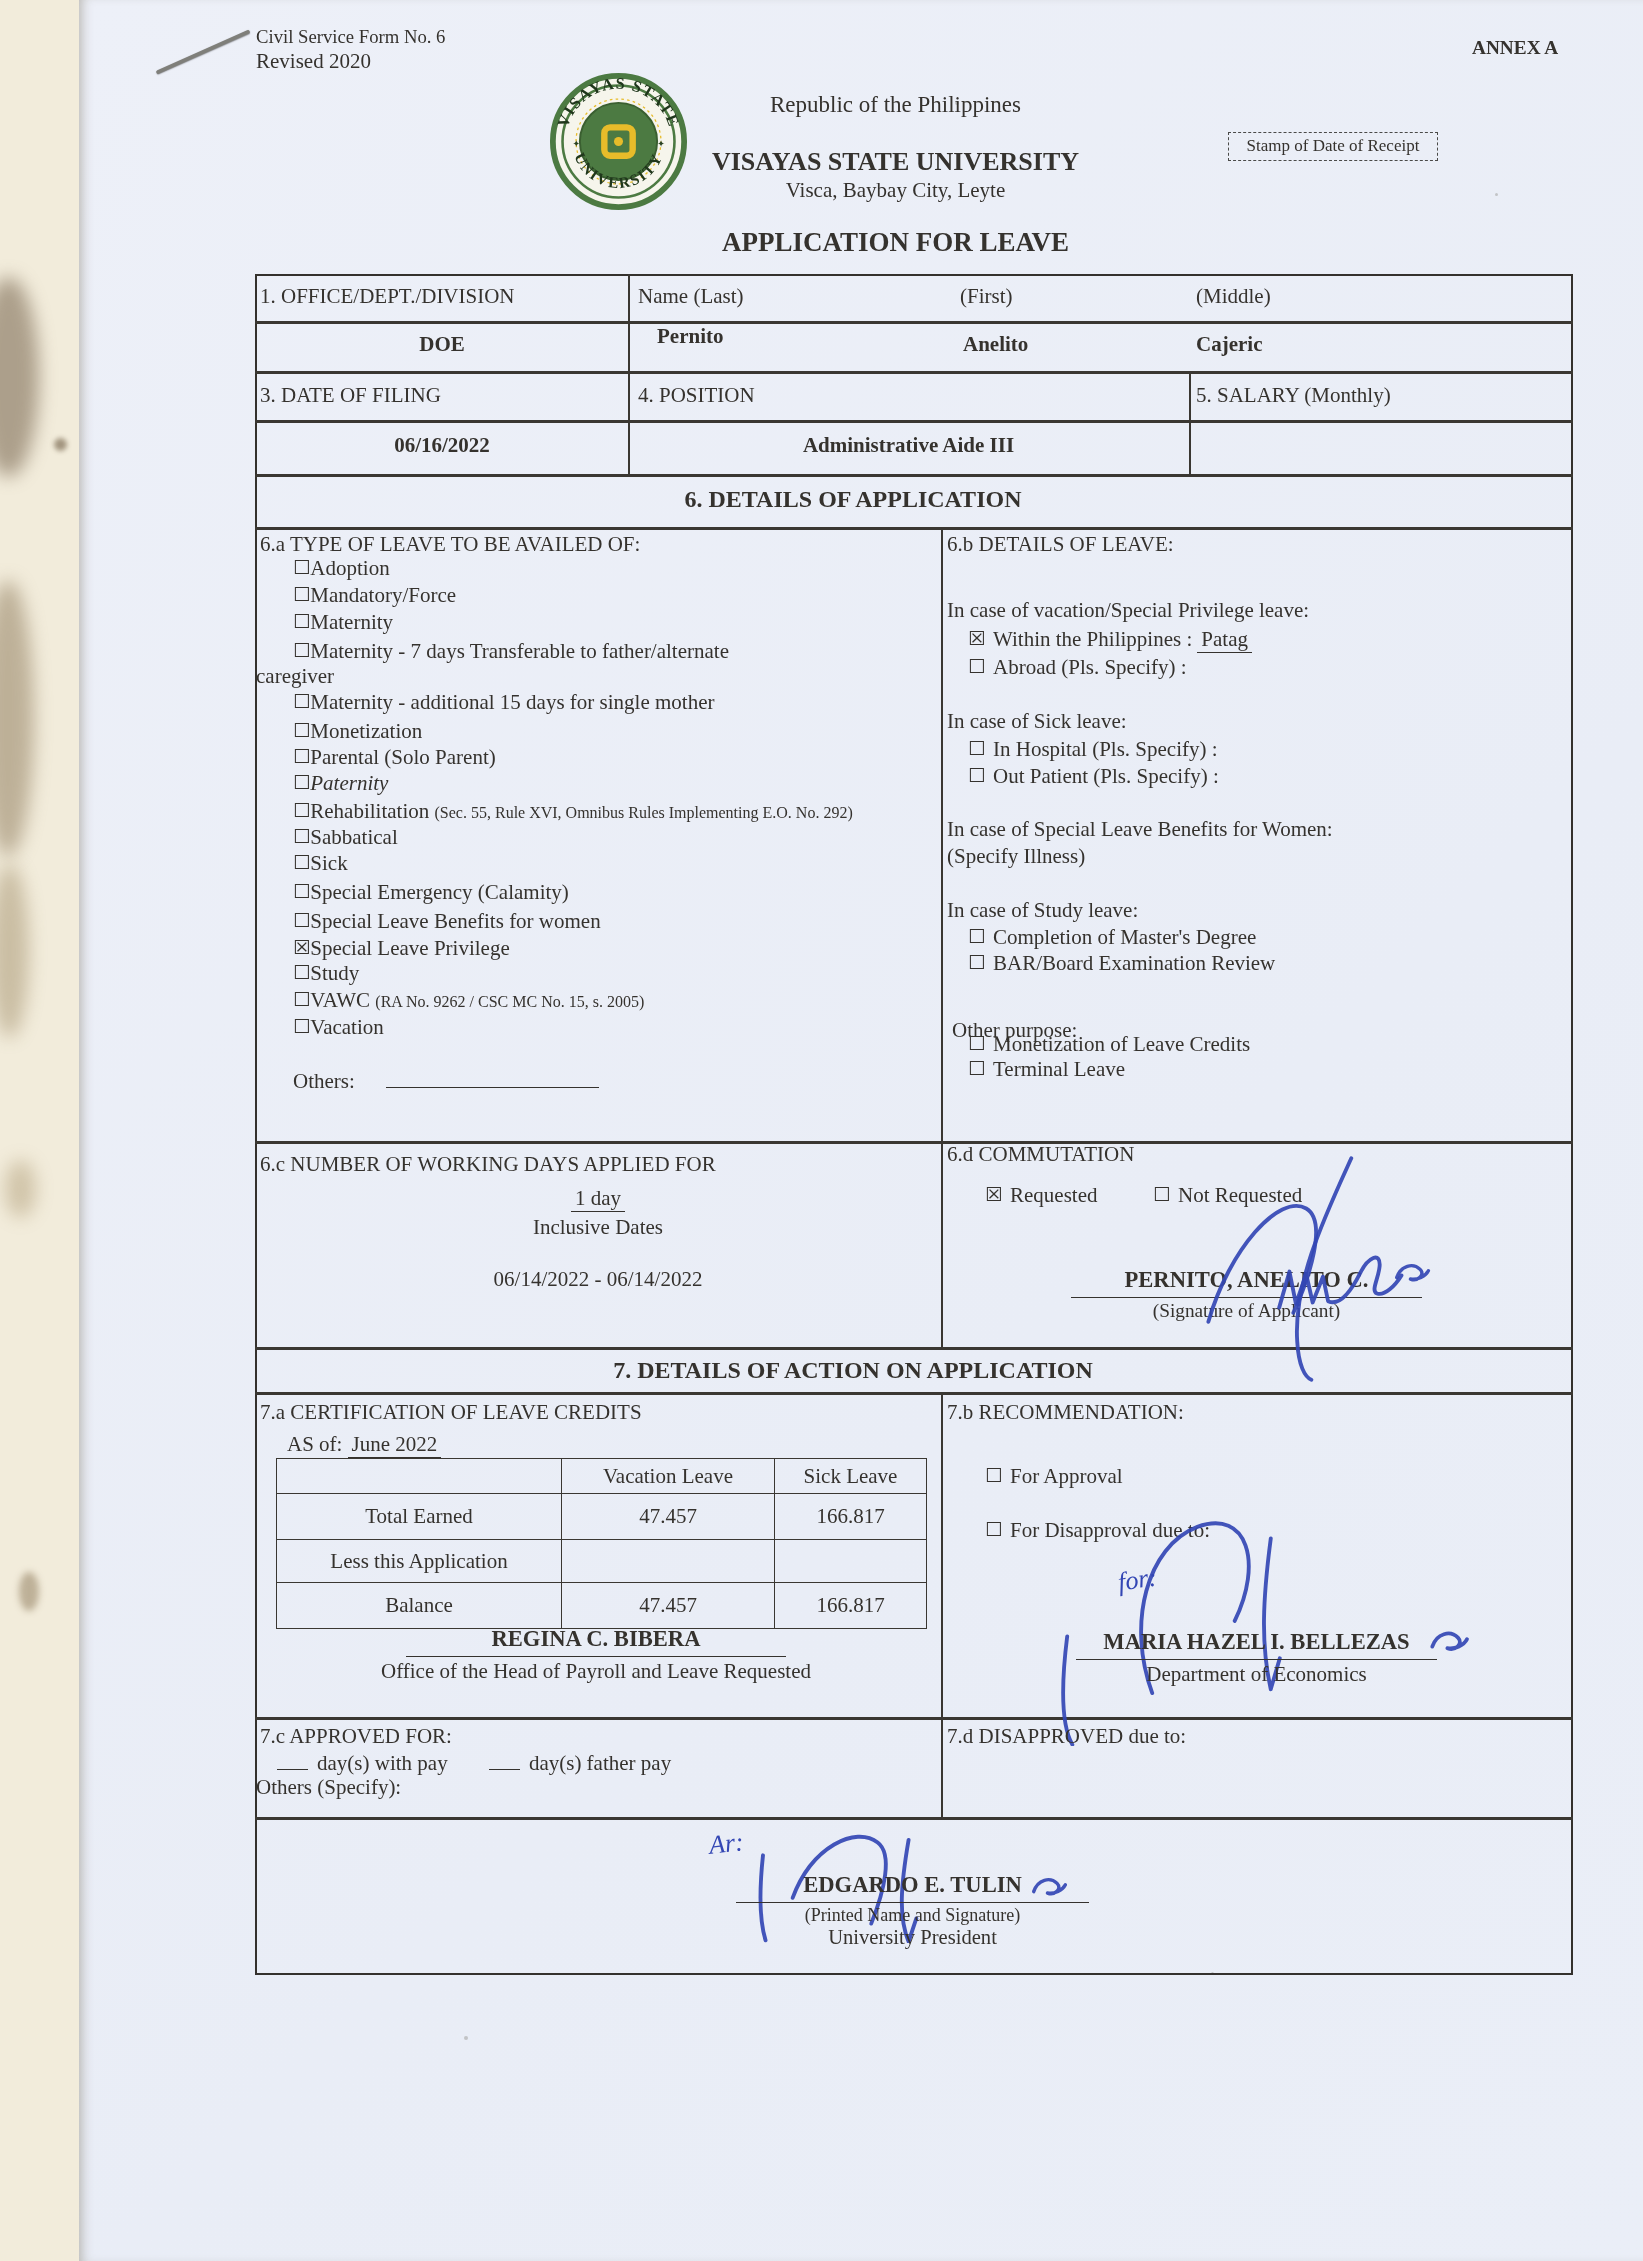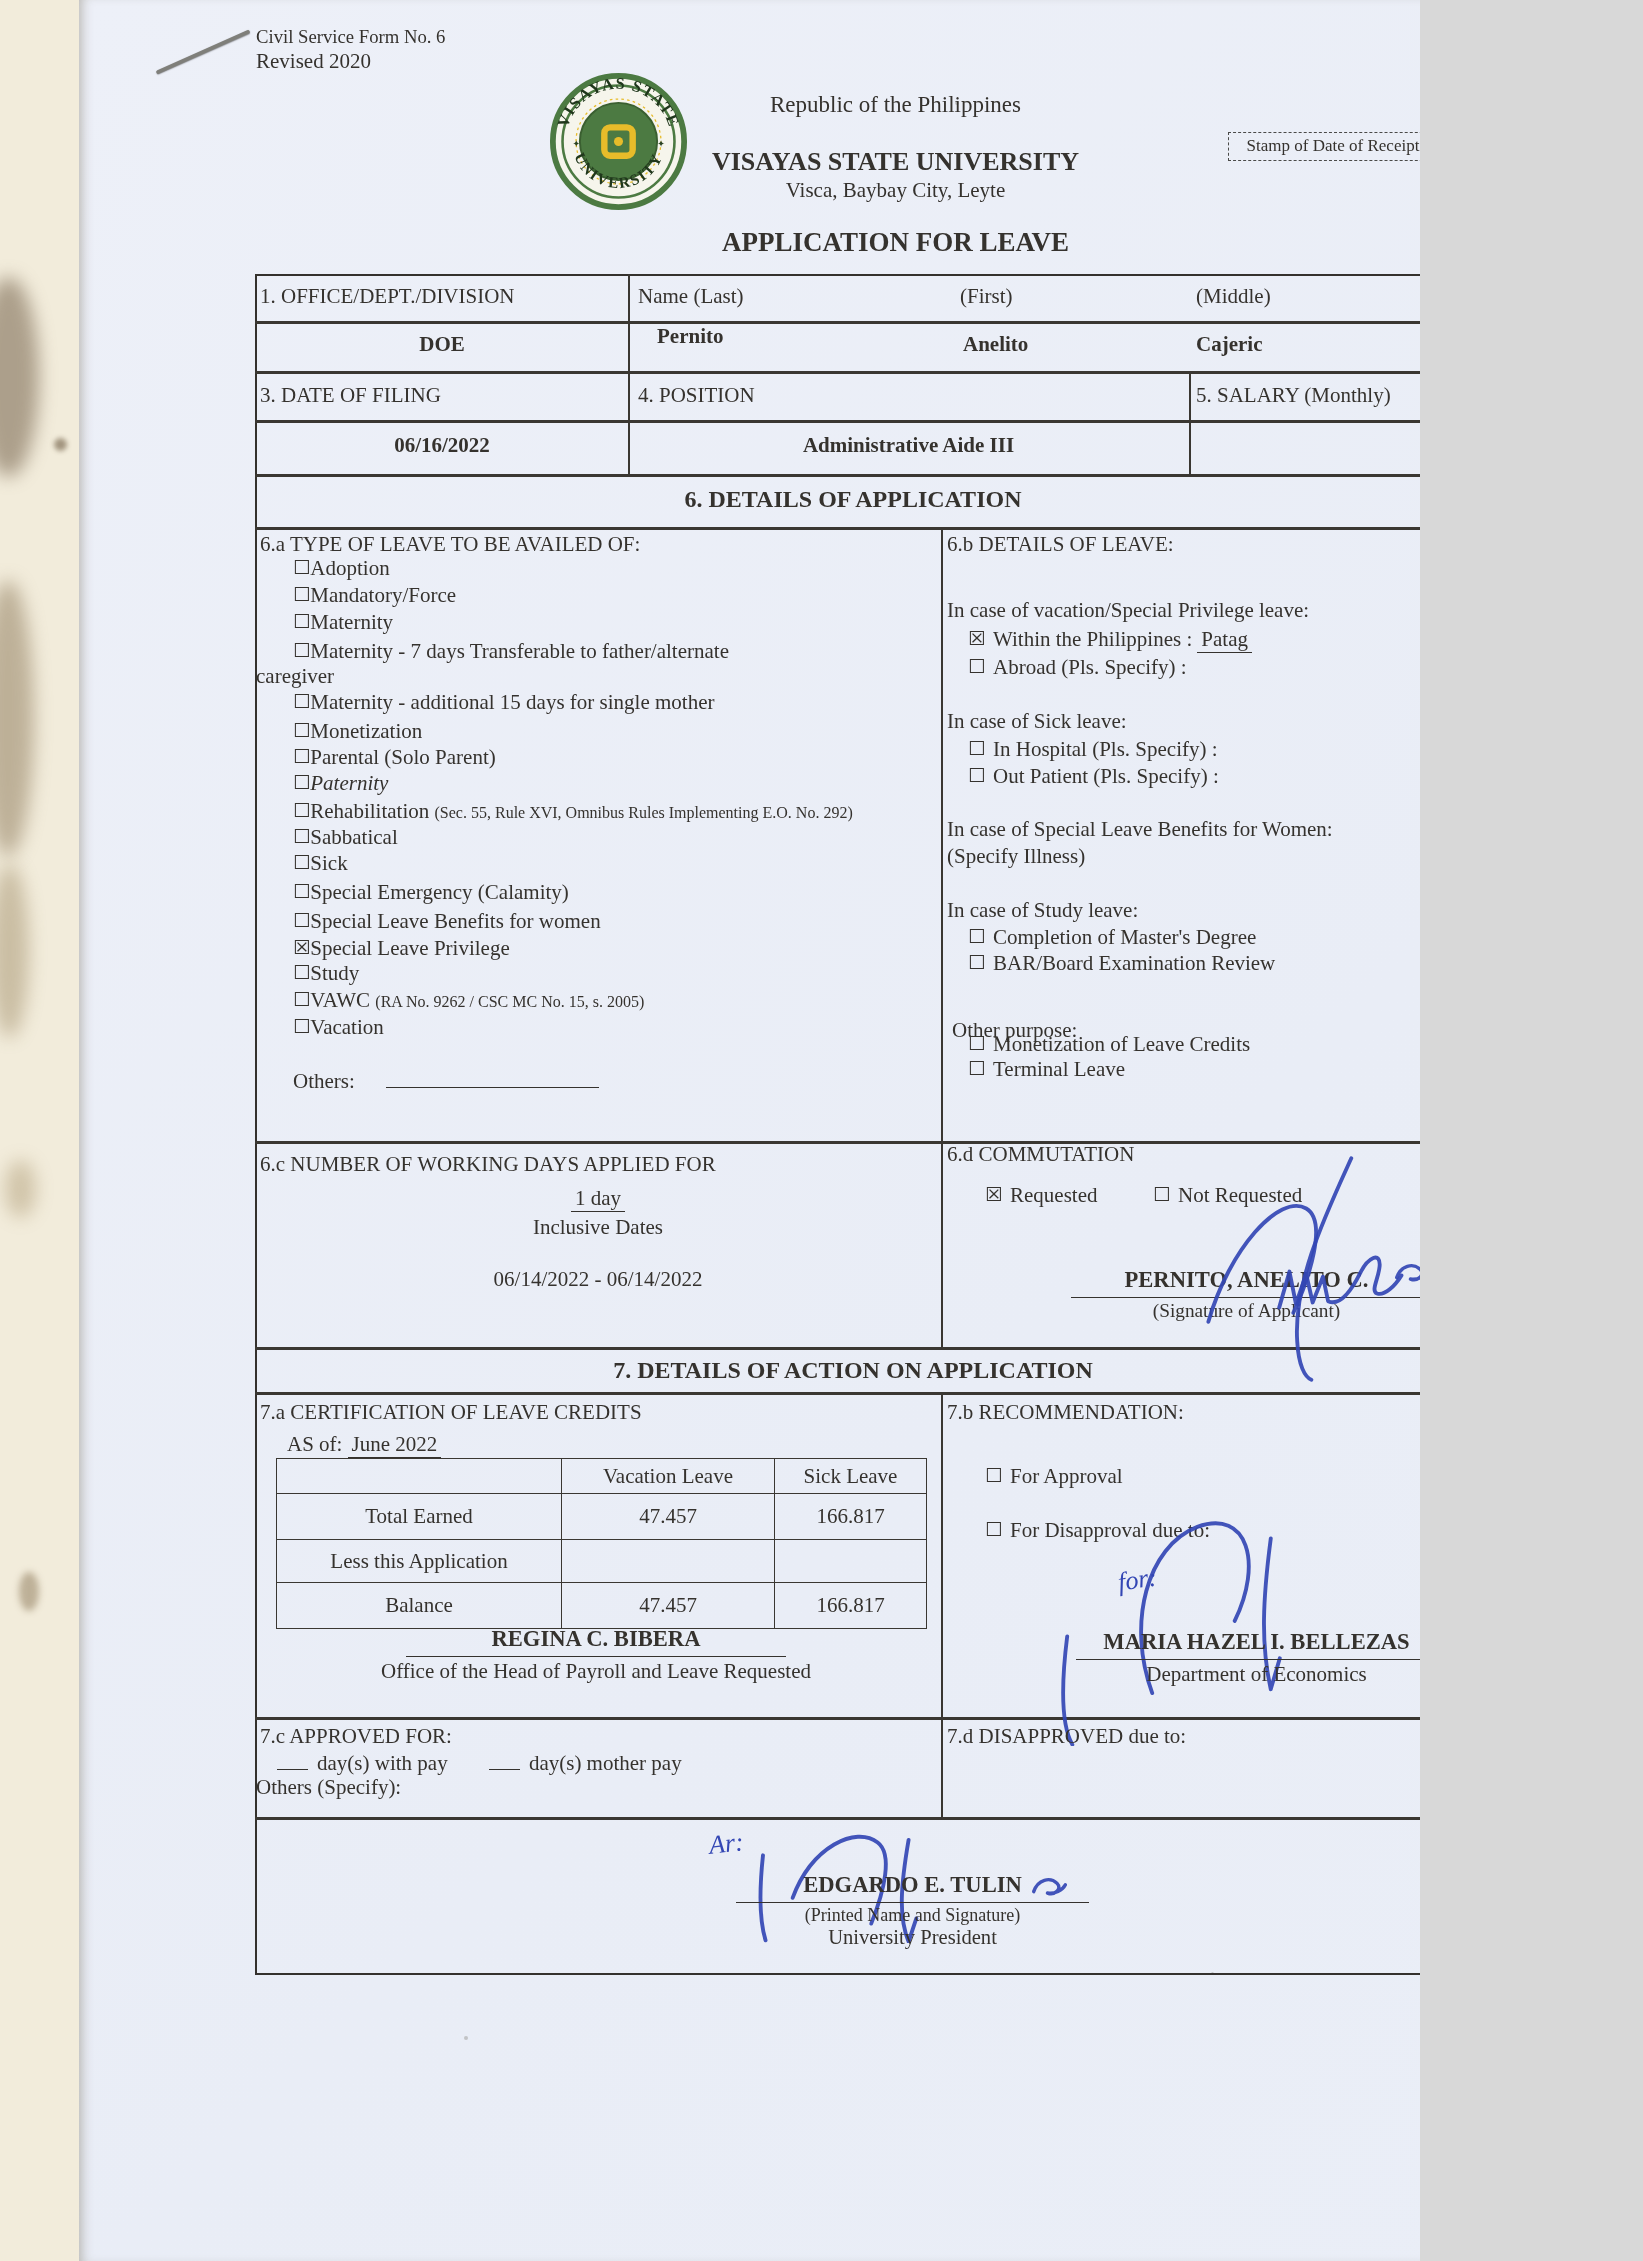--- a/index.html
+++ b/index.html
@@ -1,16 +1,16 @@
 <!DOCTYPE html>
 <html style="font-size:10.3px"><head>
 <meta charset="utf-8">
 <style>
   html,body{margin:0;padding:0;background:#d8d8d8;}
-  #sheet{position:relative;width:1420px;height:2261px;overflow:hidden;
+  #sheet{position:relative;width:1643px;height:2261px;overflow:hidden;
          font-family:"Liberation Serif",serif;color:#35322e;background:#f2ecdb;}
   .abs{position:absolute;}
   #paper{position:absolute;left:79px;top:0;width:1565px;height:2261px;
          background:linear-gradient(135deg,#edf0f8 0%,#e9edf6 60%,#eaeef7 100%);
          box-shadow:inset 9px 0 11.6px -6.4px rgba(120,110,90,.45);}
   .stain{position:absolute;border-radius:50%;filter:blur(9px);}
   .staple{position:absolute;left:152px;top:50px;width:102px;height:3.9px;background:#7f7f7a;
           border-radius:1.9px;transform:rotate(-24deg);box-shadow:0 0.6px 1.3px rgba(0,0,0,.4);}
   .t{font-size:21px;line-height:1.15;}
   .small{font-size:16px;}
@@ -250,21 +250,21 @@
 
   <div class="nameblock" style="left:1044px;top:1629px;width:425px;">
     <div class="nm">MARIA HAZEL I. BELLEZAS</div>
     <div class="rule" style="width:361px;"></div>
     <div class="cap" style="font-size:21px;">Department of Economics</div>
   </div>
 
   <div class="abs t" style="left:260px;top:1724px;">7.c APPROVED FOR:</div>
   <div class="abs t" style="left:277px;top:1750px;">
     <span class="blank" style="width:31px;margin-right:9px;"></span><span>day(s) with pay</span>
-    <span class="blank" style="width:31px;margin:0 9px 0 36px;"></span><span>day(s) mother pay</span>
+    <span class="blank" style="width:31px;margin:0 9px 0 36px;"></span><span>day(s) father pay</span>
   </div>
   <div class="abs t" style="left:256px;top:1775px;">Others (Specify):</div>
 
   <div class="abs t" style="left:947px;top:1724px;">7.d DISAPPROVED due to:</div>
 
   <div class="abs hand" style="left:709px;top:1829px;transform:rotate(-6deg);">Ar:</div>
   <div class="abs" style="left:696px;top:1814px;">
     <svg width="335" height="129" viewBox="0 0 520 200">
       <path class="sigstroke" d="M104,64 C98,120 98,164 108,196"></path>
       <path class="sigstroke" d="M150,130 C180,50 248,18 282,44 C306,62 292,120 272,170"></path>

